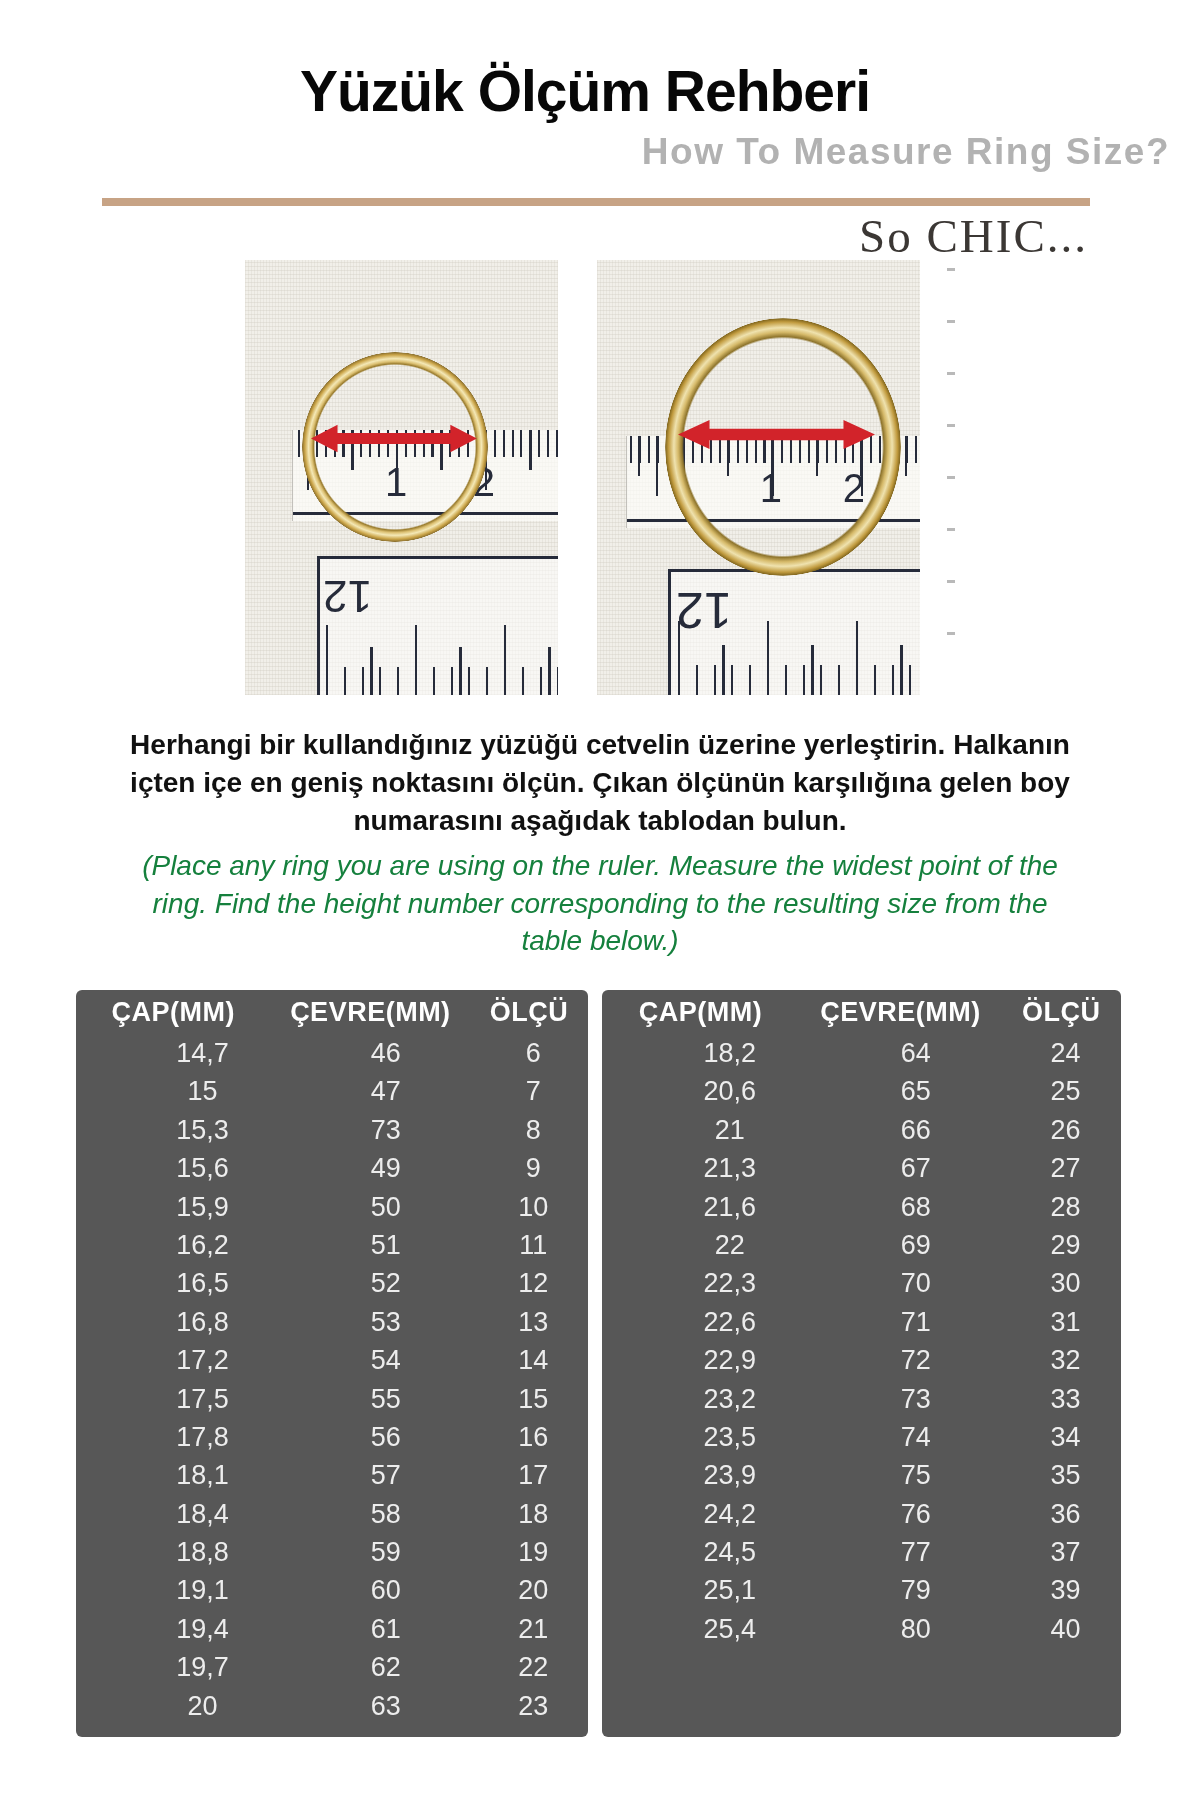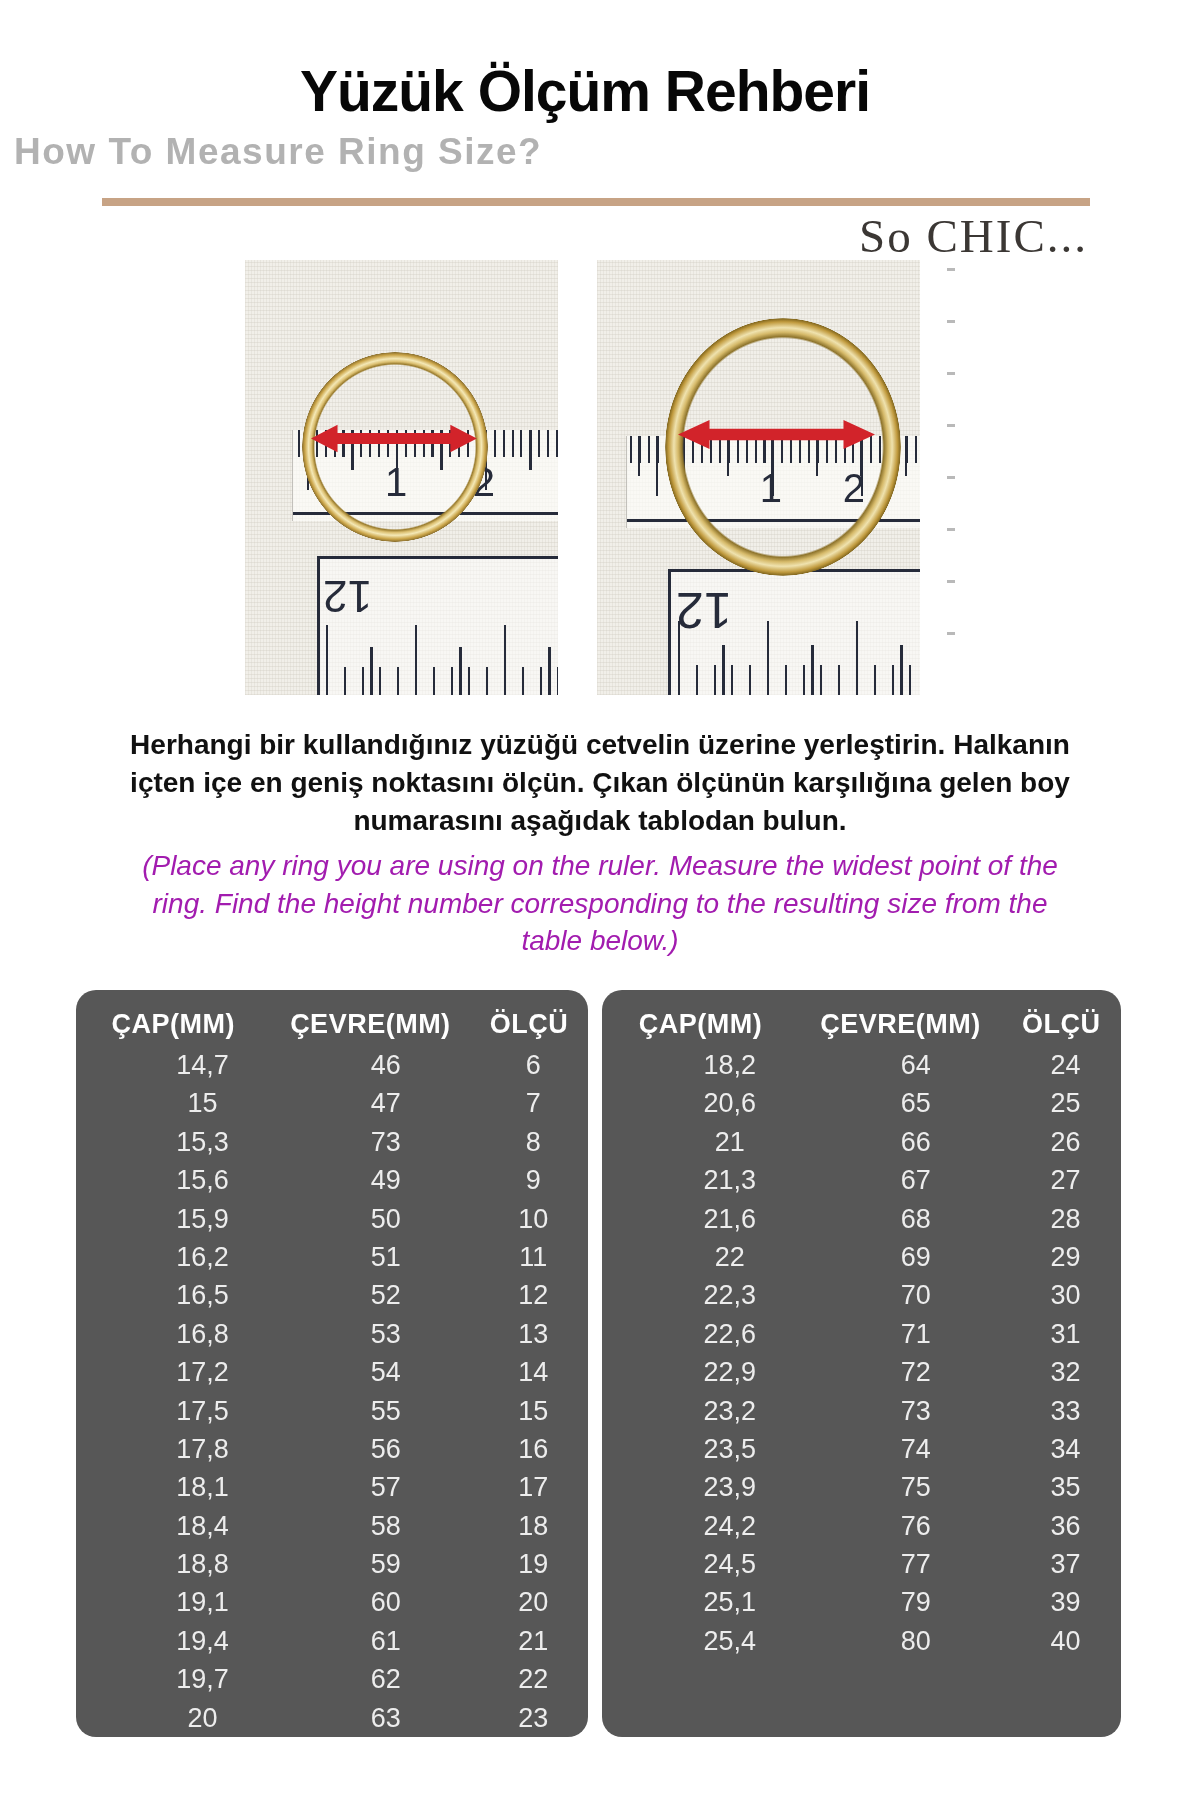--- a/index.html
+++ b/index.html
@@ -2,23 +2,23 @@
 <html style="--accent-line: #c7a385; --table-background: #575757; --table-text: #ededed; --subtitle-gray: #b2b2b2; --brand-color: #3b3734; --arrow-red: #d2232a; --ruler-ink: #262b3a; --photo-paper: #f1efe9;"><head>
 <meta charset="utf-8">
 <style>
   html,body{margin:0;padding:0;background:#fff;}
   .page{position:relative;width:1200px;height:1798px;background:#fff;overflow:hidden;
         font-family:"Liberation Sans",sans-serif;}
 
   
   .title{position:absolute;top:58px;left:0;width:1170px;text-align:center;
          font-size:57px;font-weight:bold;letter-spacing:-1px;color:#070707;line-height:66px;}
-  .subtitle{position:absolute;top:130px;left:0;width:1170px;text-align:left;
+  .subtitle{position:absolute;top:130px;left:0;width:1170px;text-align:right;
             font-size:37px;font-weight:bold;letter-spacing:1.5px;
-            color:var(--subtitle-gray,#b2b2b2);line-height:44px;padding-left:14px;}
+            color:var(--subtitle-gray,#b2b2b2);line-height:44px;}
   .rule{position:absolute;top:198px;left:102px;width:988px;height:8px;
         background:var(--accent-line,#c7a385);}
   .brand{position:absolute;top:210px;right:112px;
          font-family:"Liberation Serif","DejaVu Serif",serif;
          font-size:47px;letter-spacing:2px;color:var(--brand-color,#3b3734);line-height:52px;}
 
   
   .photo{position:absolute;top:260px;height:435px;overflow:hidden;
          background-color:var(--photo-paper,#f1efe9);
          background-image:
@@ -73,25 +73,25 @@
   .photo-left  .arrow{left:21%;width:53%;top:calc(40.9% - 16px);height:33px;}
   .photo-right .arrow{left:25%;width:61%;top:calc(40% - 17px);height:35px;}
 
   .edge-dashes{position:absolute;left:947px;top:268px;width:8px;height:382px;
     background:repeating-linear-gradient(180deg,#b9b9b9 0 3px,rgba(0,0,0,0) 3px 52px);}
 
   
   .tr-text{position:absolute;top:726px;left:0;width:1200px;text-align:center;
            font-size:28px;font-weight:bold;color:#111;line-height:38px;}
   .en-text{position:absolute;top:847px;left:0;width:1200px;text-align:center;
-           font-size:28px;font-style:italic;color:#a21caf;line-height:37.5px;}
+           font-size:28px;font-style:italic;color:#15803d;line-height:37.5px;}
 
   
-  .size-table{position:absolute;top:990px;height:747px;border-radius:20px;
-              background:var(--table-background,#575757);padding-top:12px;box-sizing:border-box;
+  .size-table{position:absolute;top:990px;height:747px;border-radius:6px;
+              background:var(--table-background,#575757);box-sizing:border-box;
               color:var(--table-text,#ededed);}
   .table-left{left:76px;width:512px;}
   .table-right{left:602px;width:519px;}
   .thead,.trow{display:grid;grid-template-columns:38% 39% 23%;}
   .thead span,.trow span{text-align:center;}
   .thead{height:44px;line-height:44px;font-size:27px;font-weight:bold;color:#fff;letter-spacing:.5px;}
   .trow{height:38.4px;line-height:38.4px;font-size:27px;font-weight:normal;margin-left:36px;}
 </style>
 </head>
 <body>

